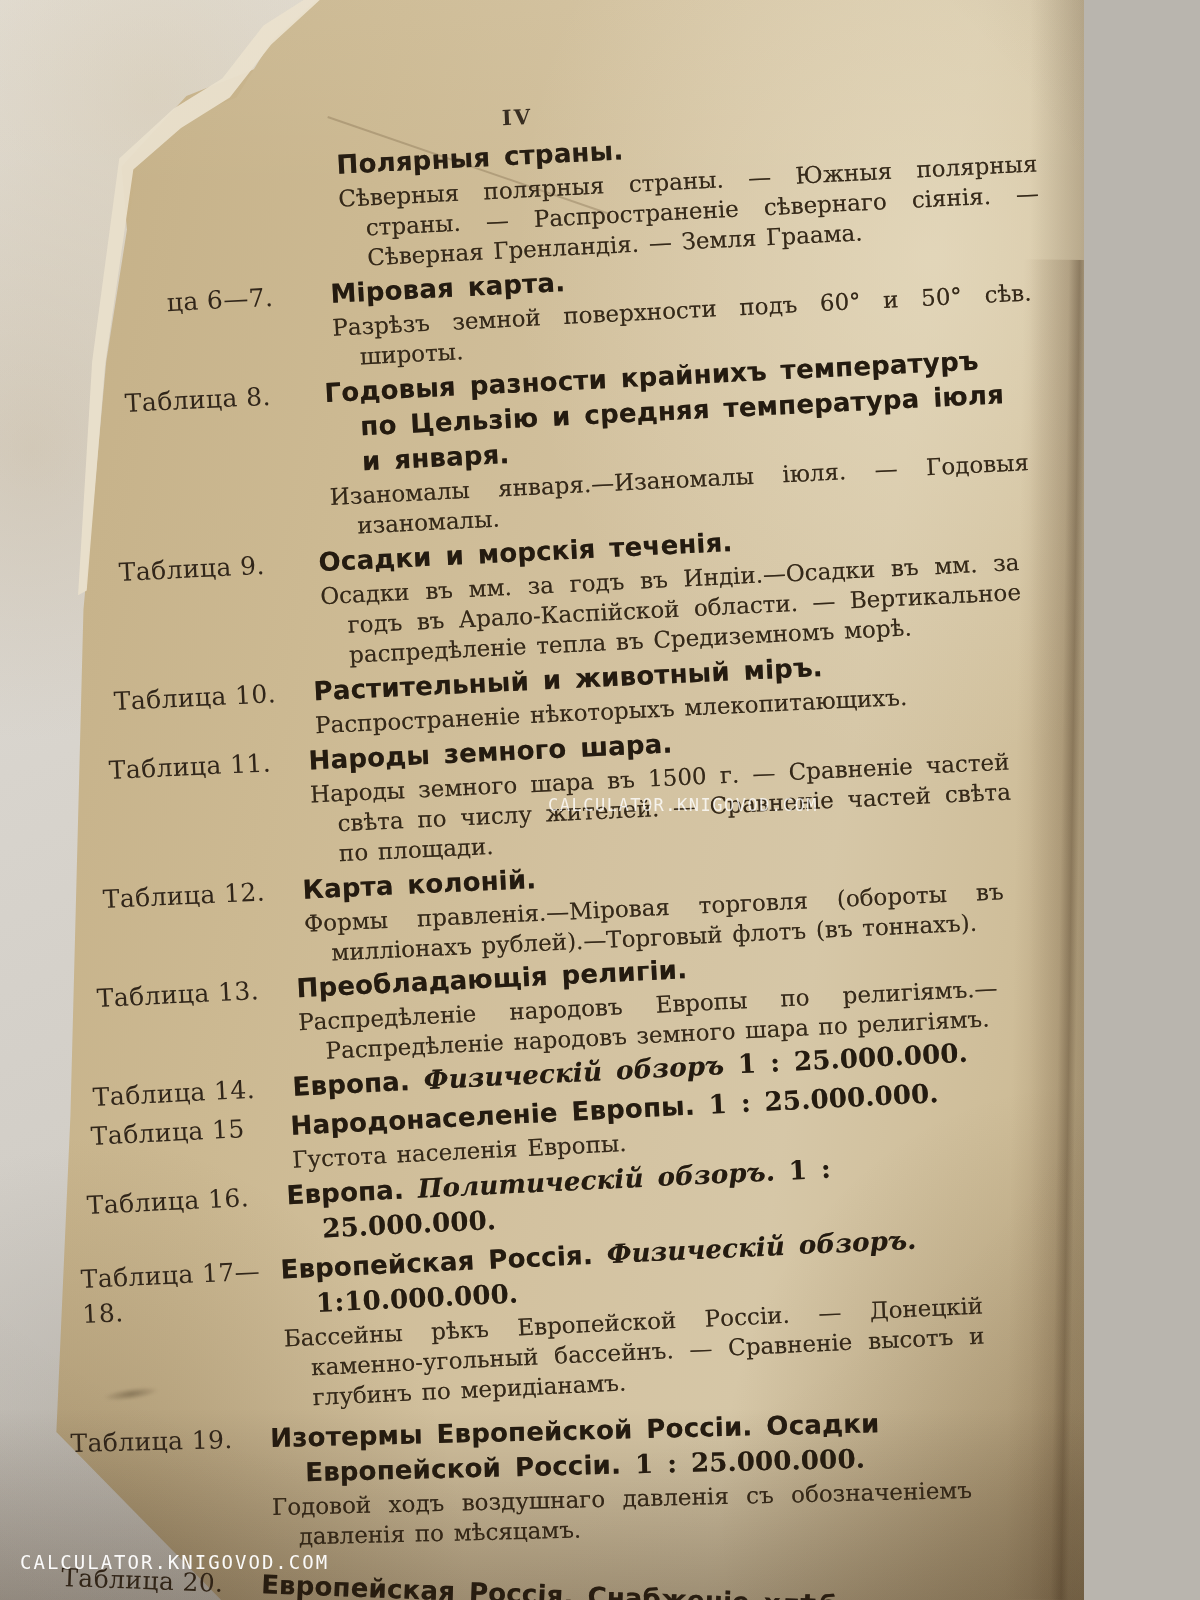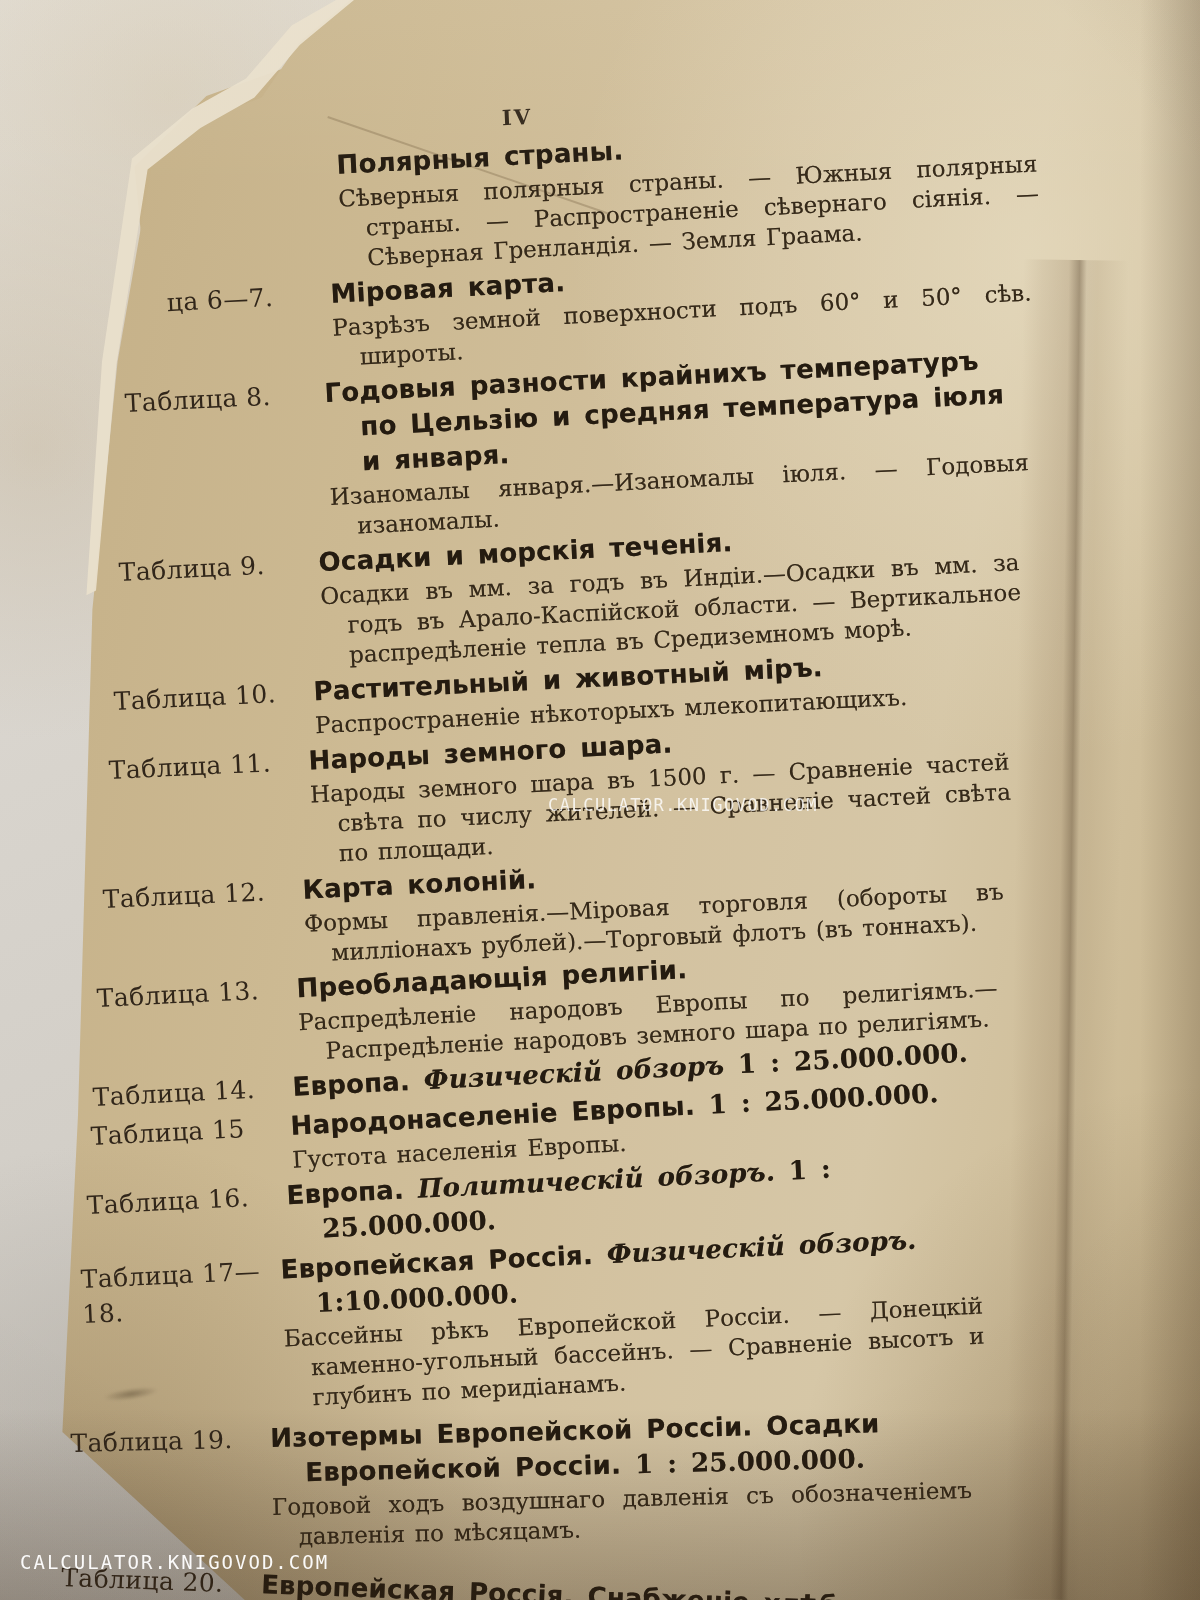--- a/index.html
+++ b/index.html
@@ -1,16 +1,16 @@
 <!DOCTYPE html>
 <html><head>
 <meta charset="utf-8">
 <style>
   html,body{margin:0;padding:0;background:#b9b5ae;}
-  .photo{position:relative;width:1200px;height:1600px;overflow:hidden;
+  .photo{position:relative;width:1084px;height:1600px;overflow:hidden;
     background:
       radial-gradient(60% 42% at 14% 6%, rgba(210,196,168,.55), transparent 62%),
       radial-gradient(34% 26% at 3% 28%, rgba(196,180,152,.45), transparent 70%),
       radial-gradient(40% 22% at 10% 88%, rgba(175,170,162,.6), transparent 75%),
       linear-gradient(158deg,#e4e1dc 0%,#d8d4cd 38%,#cfcbc4 70%,#c2beb6 100%);
     font-family:"DejaVu Serif", serif;}
   
   .flap{position:absolute;inset:0;
     clip-path:polygon(28% 3.1%, 29.8% 7.3%, 25.2% 12.4%, 21.3% 21.4%, 12.7% 21.9%, 11.2% 10.4%, 17.2% 6%);
     background:linear-gradient(118deg,#c8b38a 8%,#bba67d 52%,#a8926a 92%);

